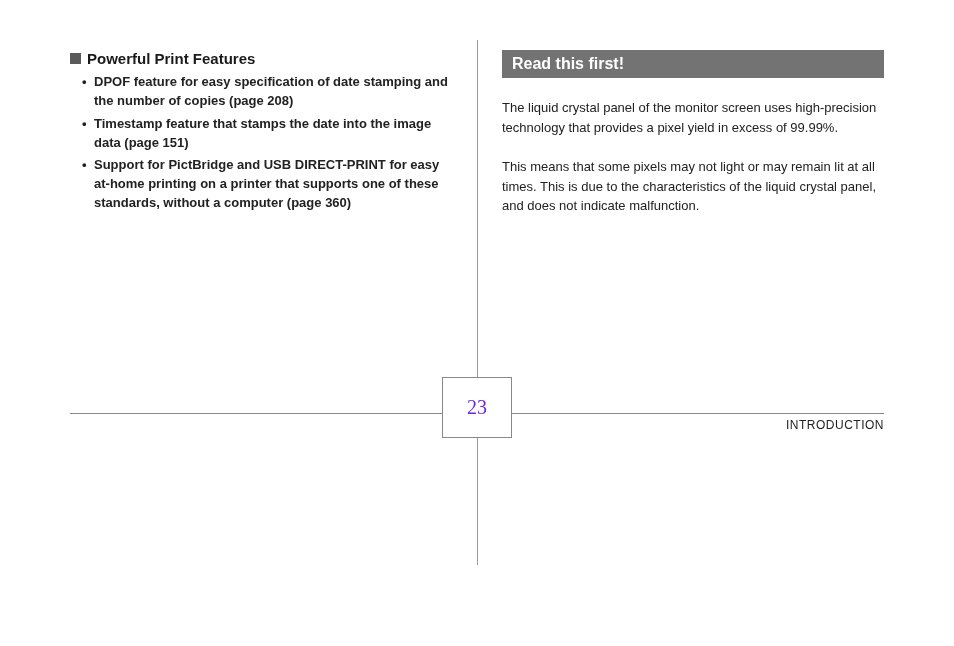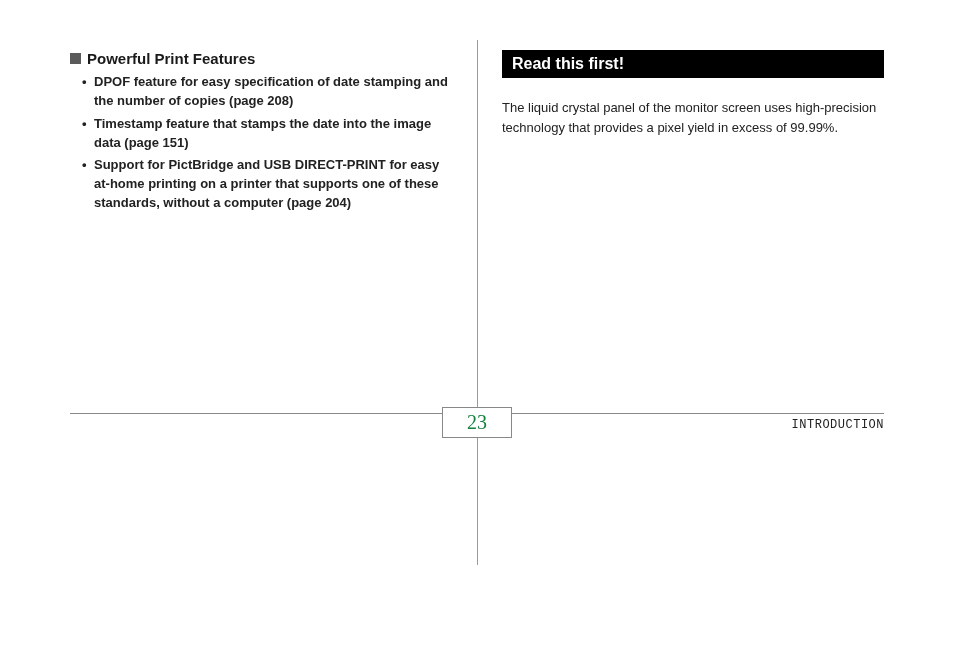--- a/index.html
+++ b/index.html
@@ -56,21 +56,21 @@
   }
   ul.bullets li::before {
     content: "•";
     position: absolute;
     left: 0;
     top: 0;
     font-size: 13px;
     color: #222;
   }
   .banner {
-    background: #000000;
+    background: #737373;
     color: #fff;
     font-size: 16px;
     font-weight: bold;
     padding: 5px 10px;
     margin-bottom: 14px;
   }
   .body-text {
     font-size: 13px;
     line-height: 1.5;
     color: #222;
@@ -84,60 +84,60 @@
     height: 1px;
     background: #888;
   }
   .page-num-box {
     position: absolute;
     left: 50%;
     bottom: 46px;
     transform: translateX(-50%);
     border: 1px solid #888;
     background: #fff;
-    padding: 3px 24px;
+    padding: 18px 24px;
     font-family: Georgia, 'Times New Roman', serif;
     font-size: 20px;
-    color: #15803d;
+    color: #6d28d9;
   }
   .footer-right {
     position: absolute;
     right: 70px;
     bottom: 52px;
     font-size: 12px;
     letter-spacing: 0.5px;
     color: #222;
-    font-family: Liberation Mono, monospace;
   }
 </style>
 </head>
 <body>
 
 <div class="page">
 
   <div class="divider"></div>
 
   <div class="columns">
 
     <div class="col col-left">
       <div class="sec-heading">
         <span class="sq-bullet"></span><span>Powerful Print Features</span>
       </div>
       <ul class="bullets">
         <li>DPOF feature for easy specification of date stamping and the number of copies (page 208)</li>
         <li>Timestamp feature that stamps the date into the image data (page 151)</li>
-        <li>Support for PictBridge and USB DIRECT-PRINT for easy at-home printing on a printer that supports one of these standards, without a computer (page 204)</li>
+        <li>Support for PictBridge and USB DIRECT-PRINT for easy at-home printing on a printer that supports one of these standards, without a computer (page 360)</li>
       </ul>
     </div>
 
     <div class="col col-right">
       <div class="banner">
         <span>Read this first!</span>
       </div>
       <div class="body-text">The liquid crystal panel of the monitor screen uses high-precision technology that provides a pixel yield in excess of 99.99%.</div>
+      <div class="body-text">This means that some pixels may not light or may remain lit at all times. This is due to the characteristics of the liquid crystal panel, and does not indicate malfunction.</div>
     </div>
 
   </div>
 
   <div class="footer-line"></div>
   <div class="page-num-box">
     <span>23</span>
   </div>
   <div class="footer-right">INTRODUCTION</div>
 

